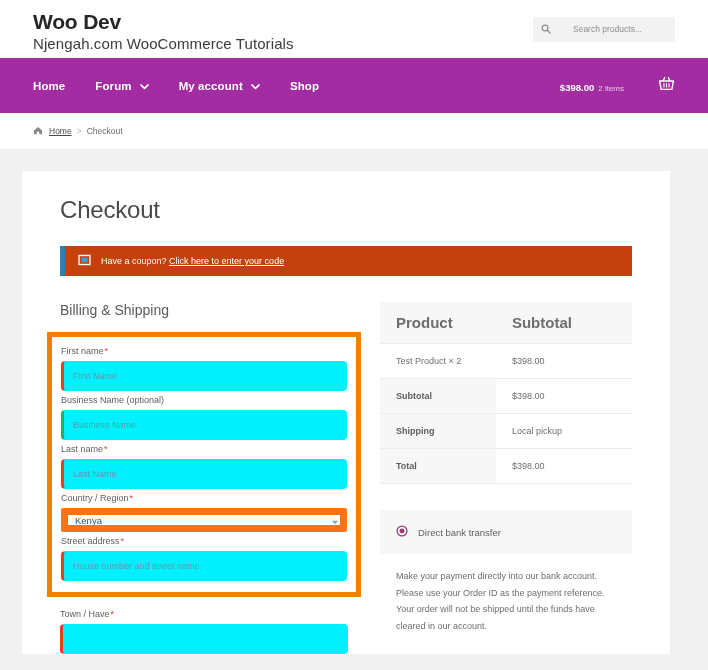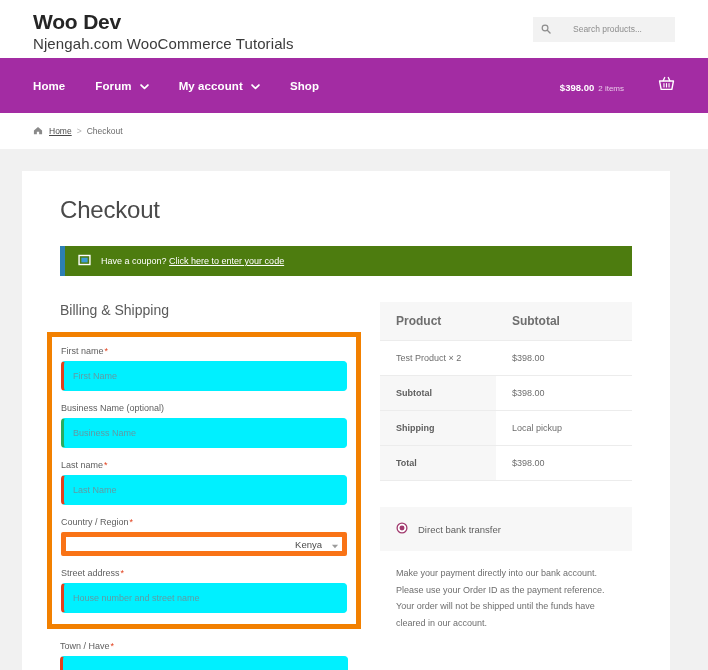--- a/index.html
+++ b/index.html
@@ -115,21 +115,21 @@
   .page-title {
     font-size: 24px;
     font-weight: normal;
     color: #4a4a4a;
     margin: 0 0 22px 0;
     letter-spacing: -0.2px;
   }
 
   
   .coupon-notice {
-    background: #4d7c0f;
+    background: #c2410c;
     border-left: 5px solid #2d7fb3;
     height: 30px;
     display: flex;
     align-items: center;
     gap: 10px;
     padding: 0 13px;
     margin-bottom: 26px;
   }
   .coupon-icon { display: block; flex: 0 0 auto; }
   .coupon-text {
@@ -156,21 +156,21 @@
     margin: 0 0 14px 0;
   }
 
   
   .field-group-highlight {
     border: 5px solid #f28000;
     padding: 9px 9px 11px 9px;
     margin-left: -13px;
     margin-right: -13px;
   }
-  .field-row { margin-bottom: 12px; }
+  .field-row { margin-bottom: 4px; }
   .field-row:last-child { margin-bottom: 0; }
   .field-label {
     display: block;
     font-size: 9px;
     color: #5e5e5e;
     margin-bottom: 5px;
   }
   .req-star {
     color: #e2401c;
     font-size: 9px;
@@ -192,29 +192,28 @@
   }
   .text-input.optional { border-left-color: #27ae60; }
   .text-input::placeholder { color: #5f9ba4; opacity: 1; }
 
   .select-wrap { position: relative; }
   .select-input {
     display: block;
     width: 100%;
     height: 24px;
     background: #ffffff;
-    border: 5px solid #f97316;
+    border: 7px solid #f97316;
     border-radius: 2px;
     font-family: "Liberation Sans", sans-serif;
     font-size: 9.5px;
     color: #4a4a4a;
     padding: 0 20px 0 7px;
     outline: none;
     appearance: none;
-    text-align: right;
     -webkit-appearance: none;
   }
   .select-caret {
     position: absolute;
     right: 8px;
     top: 50%;
     transform: translateY(-50%);
     pointer-events: none;
     display: block;
   }
@@ -230,21 +229,21 @@
   .order-table td {
     text-align: left;
     padding: 12px 16px;
     border-bottom: 1px solid #ececec;
     vertical-align: middle;
   }
   .order-table thead th {
     background: #f7f7f7;
     font-weight: bold;
     color: #5e5e5e;
-    font-size: 12px;
+    font-size: 15px;
   }
   .order-table .cell-name { color: #6e6e6e; width: 46%; }
   .order-table .cell-value { color: #6e6e6e; }
   .order-table .row-product td { background: #ffffff; }
   .order-table tbody .label-cell {
     background: #f7f7f7;
     font-weight: bold;
     color: #5e5e5e;
   }
   .qty-x { color: #6e6e6e; }

